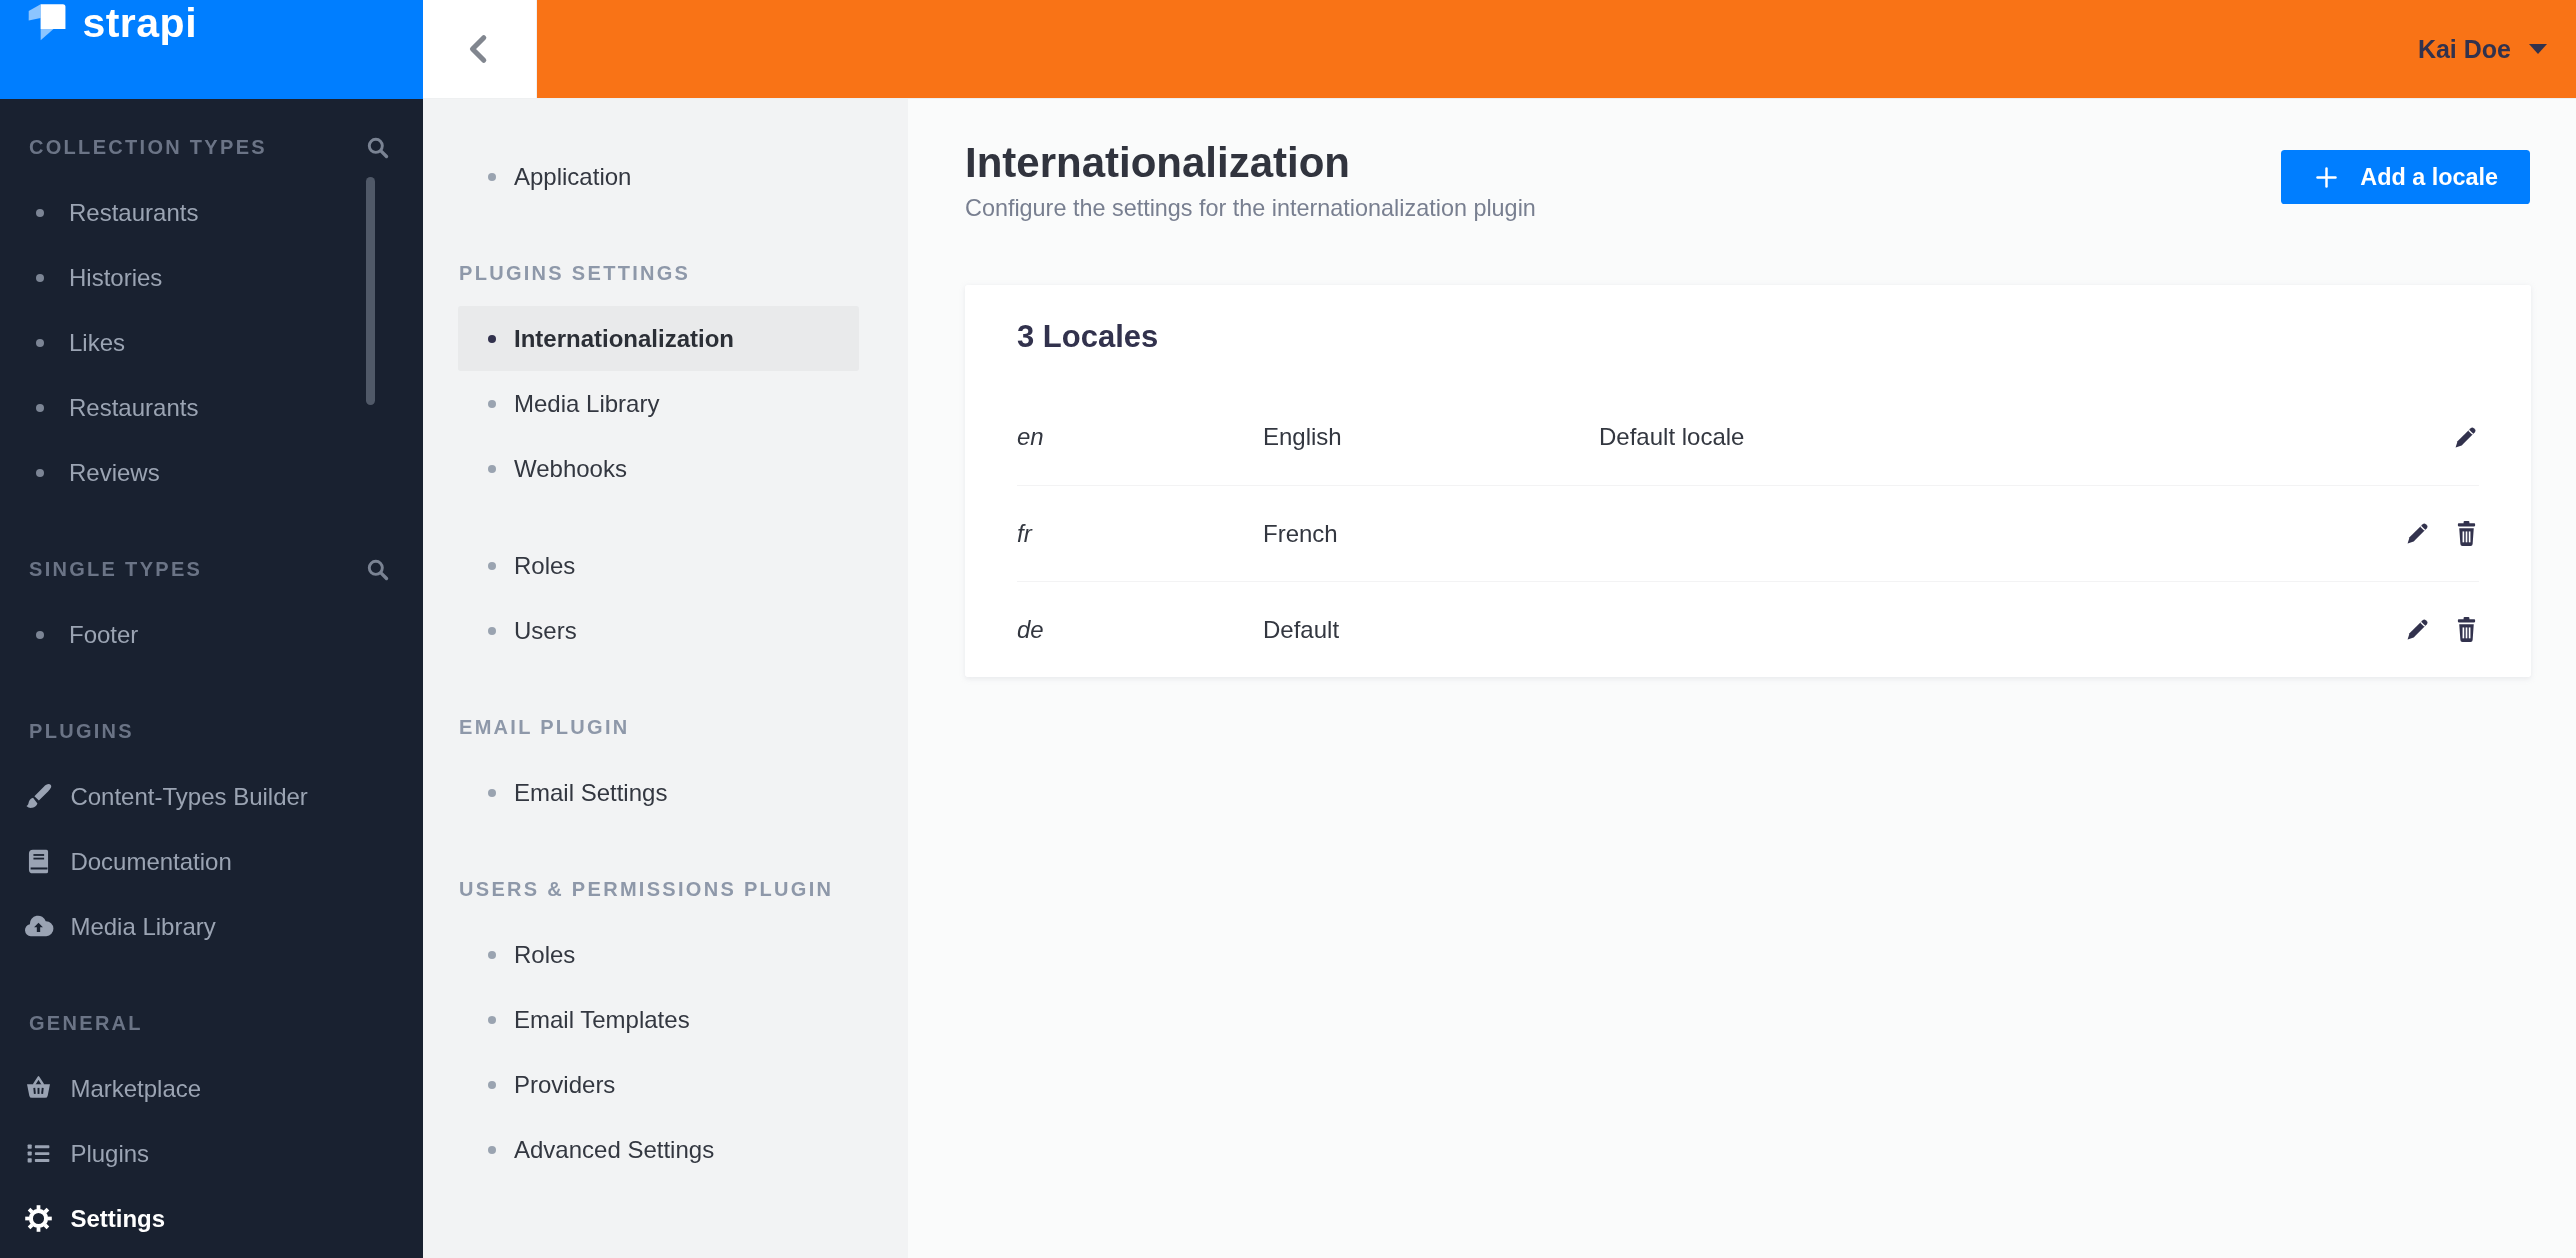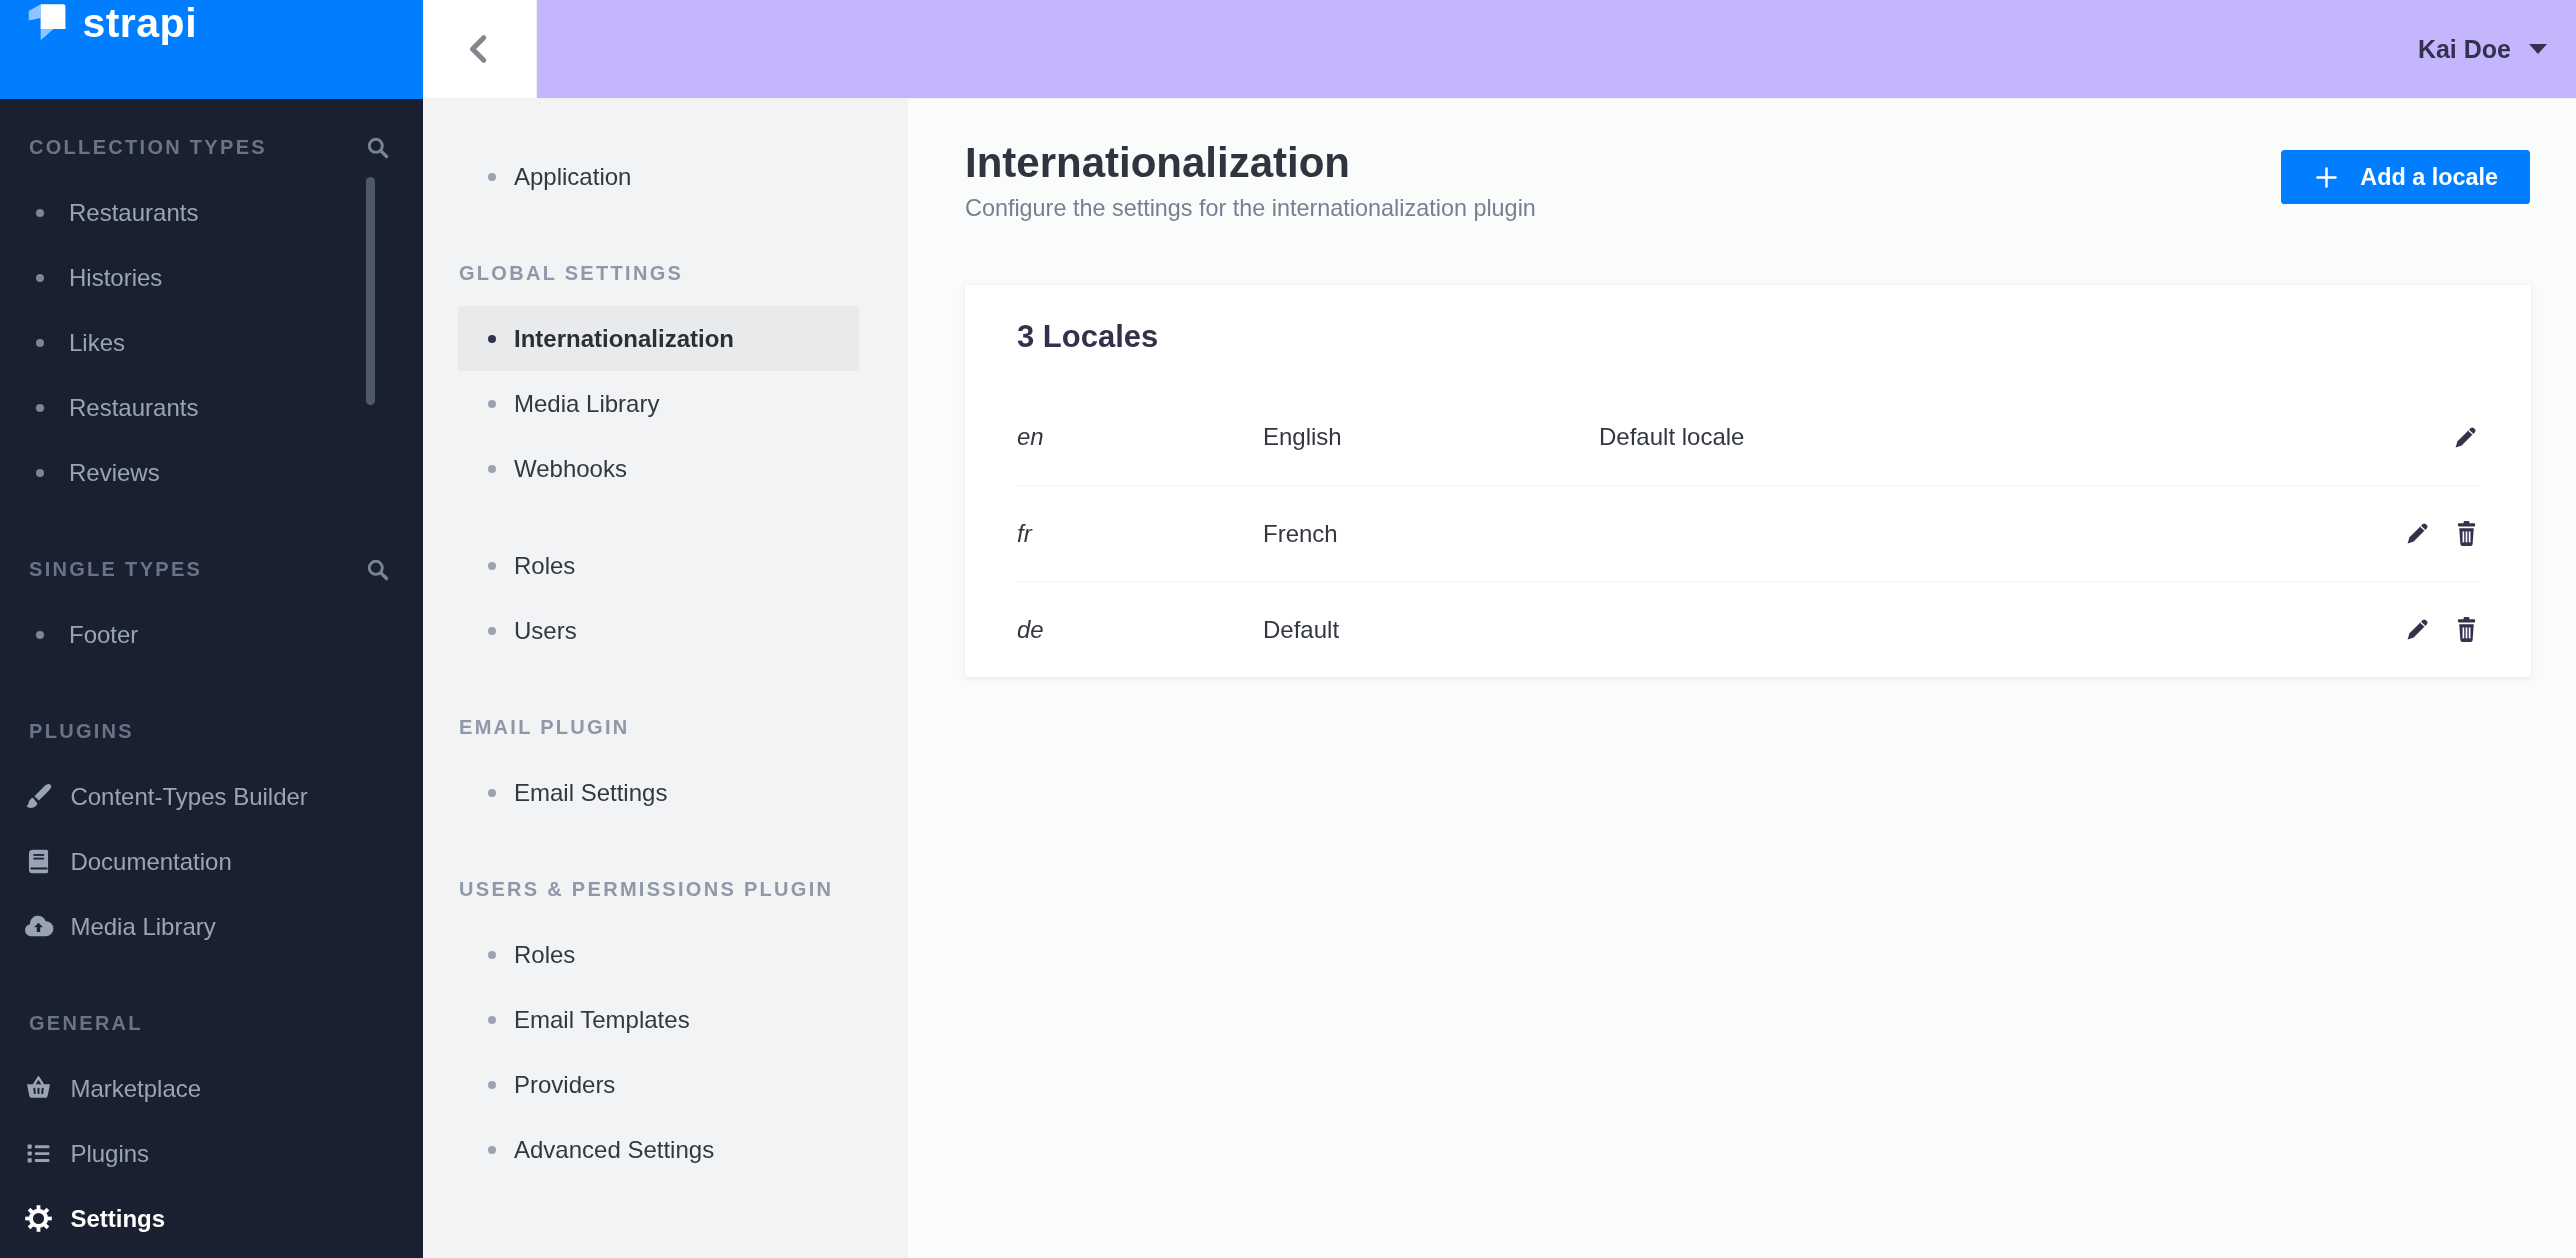--- a/index.html
+++ b/index.html
@@ -39,21 +39,21 @@
   .side-item .item-icon { width: 31px; height: 31px; margin-right: 16px; flex: 0 0 auto; display: flex; align-items: center; justify-content: center; }
   .side-item.active .label { color: #ffffff; font-weight: 700; }
   .scroll-thumb {
     position: absolute; left: 366px; top: 177px; width: 9px; height: 228px;
     border-radius: 4.5px; background: rgba(158,168,184,0.42); cursor: pointer;
   }
 
   
   .topbar {
     position: absolute; left: 423px; top: 0; right: 0; height: 99px;
-    background: #c4b5fd; border-bottom: 0.9px solid #eef0f1; z-index: 4;
+    background: #f97316; border-bottom: 0.9px solid #eef0f1; z-index: 4;
   }
   .back-btn {
     position: absolute; left: 0; top: 0; width: 114px; height: 98px;
     background: #ffffff; border: none; border-right: 0.9px solid #f0f1f2;
     display: flex; align-items: center; justify-content: center; cursor: pointer;
   }
   .user-menu {
     position: absolute; right: 29px; top: 0; height: 98px;
     display: flex; align-items: center; gap: 18px; cursor: pointer; background: transparent; border: none;
   }
@@ -279,21 +279,21 @@
   </header>
 
   <aside class="subbar">
     <div class="sub-item">
       <span class="bullet"></span>
       <span class="label">Application</span>
     </div>
 
     <div class="sub-section">
       <div class="sub-header">
-        <span class="sub-header-label">GLOBAL SETTINGS</span>
+        <span class="sub-header-label">PLUGINS SETTINGS</span>
       </div>
       <div class="sub-item active">
         <span class="bullet"></span>
         <span class="label">Internationalization</span>
       </div>
       <div class="sub-item">
         <span class="bullet"></span>
         <span class="label">Media Library</span>
       </div>
       <div class="sub-item">

